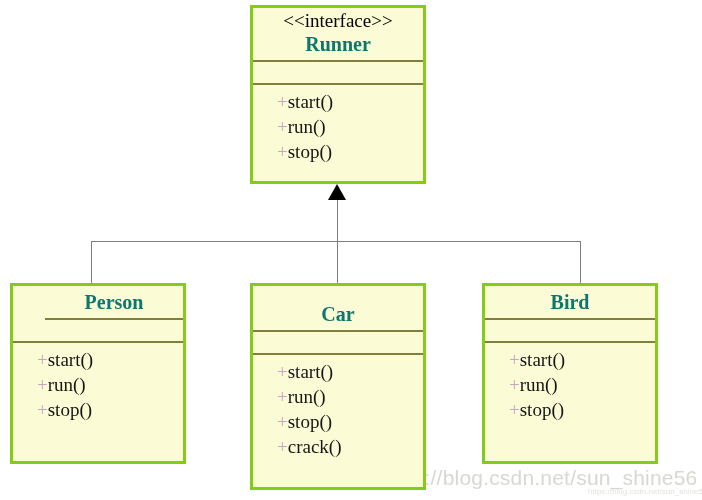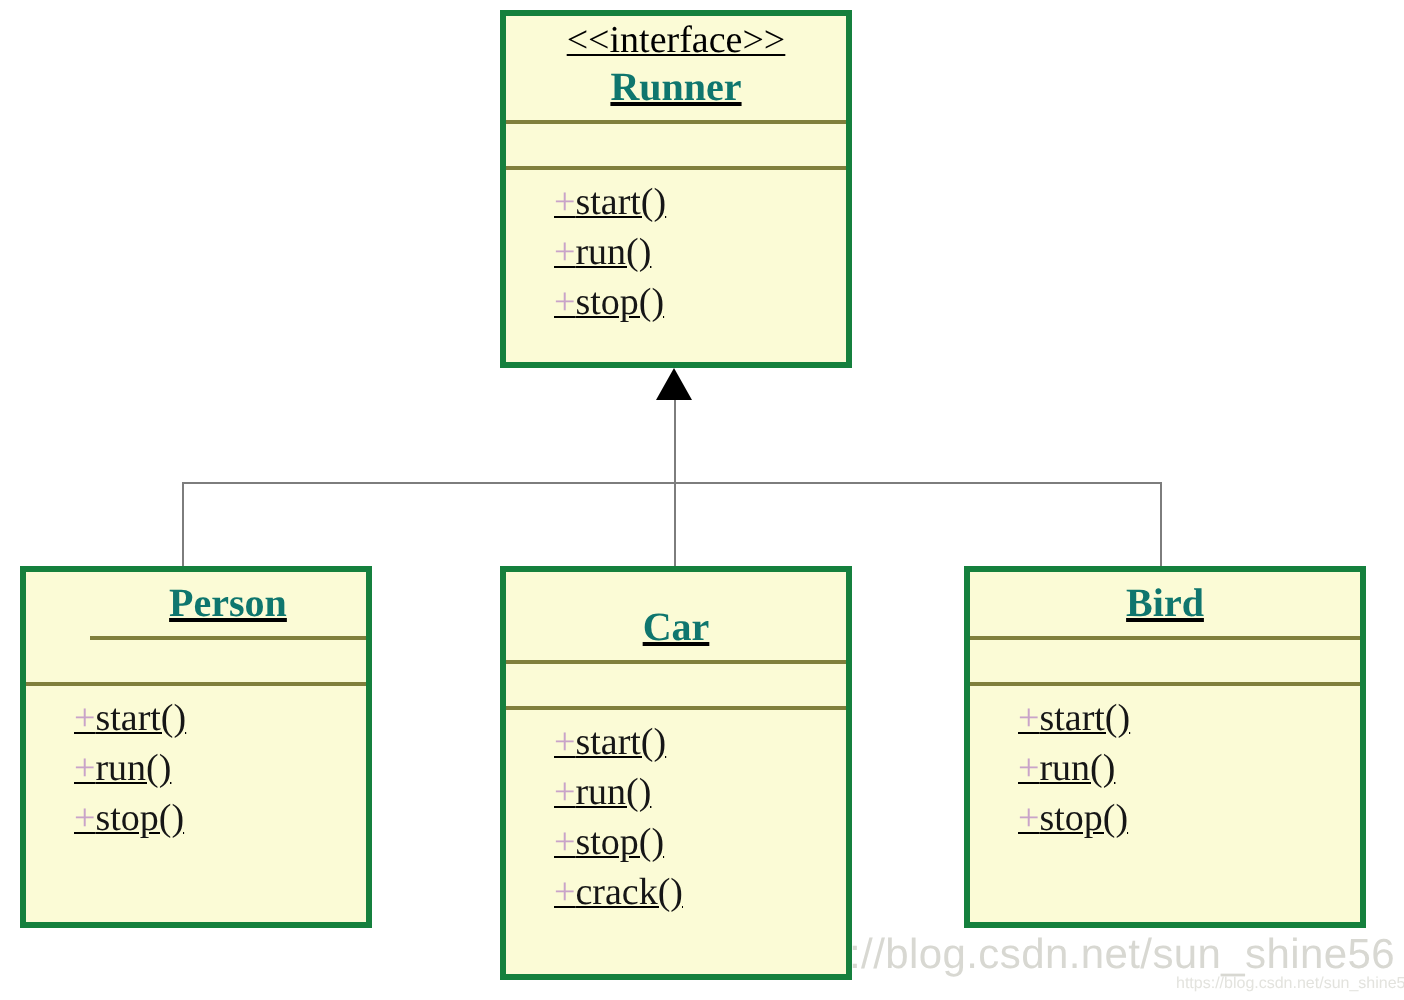--- a/index.html
+++ b/index.html
@@ -17,24 +17,23 @@
     position: relative;
     width: 702px;
     height: 500px;
     background: #ffffff;
   }
 
   
   .uml-box {
     position: absolute;
     background: #fbfbd6;
-    border: 3px solid #15803d;
+    border: 3px solid #84cc16;
     box-sizing: border-box;
     z-index: 5;
-    text-decoration: underline;
   }
   .uml-header {
     text-align: center;
     padding: 2px 4px 4px 4px;
     border-bottom: 2px solid #807f3c;
     box-sizing: border-box;
   }
   .stereotype {
     display: block;
     font-size: 19px;
@@ -173,21 +172,21 @@
       </div>
       <div class="method">
         <span class="vis">+</span><span>stop()</span>
       </div>
       <div class="method">
         <span class="vis">+</span><span>crack()</span>
       </div>
     </div>
   </div>
 
-  <div class="uml-box" id="box-bird" style="left:482px; top:283px; width:201px; height:181px;">
+  <div class="uml-box" id="box-bird" style="left:482px; top:283px; width:176px; height:181px;">
     <div class="uml-header" style="padding-top:4px;">
       <span class="class-name">Bird</span>
     </div>
     <div class="uml-attrs"></div>
     <div class="uml-methods">
       <div class="method">
         <span class="vis">+</span><span>start()</span>
       </div>
       <div class="method">
         <span class="vis">+</span><span>run()</span>

